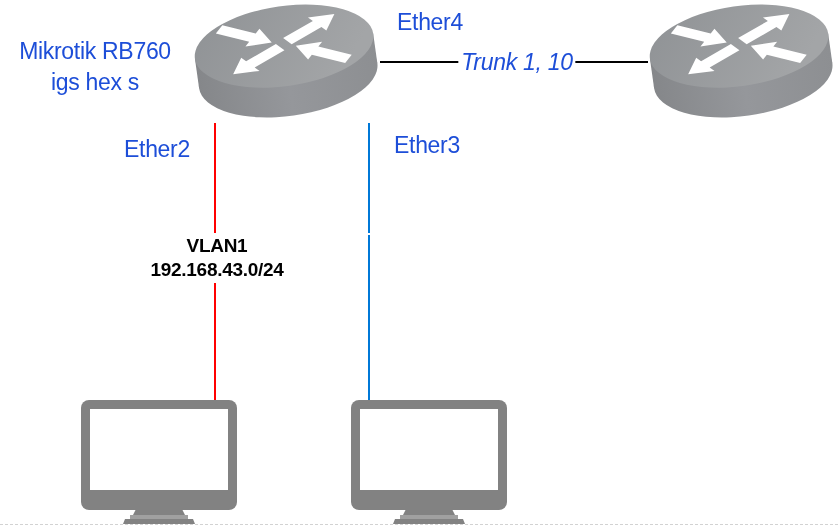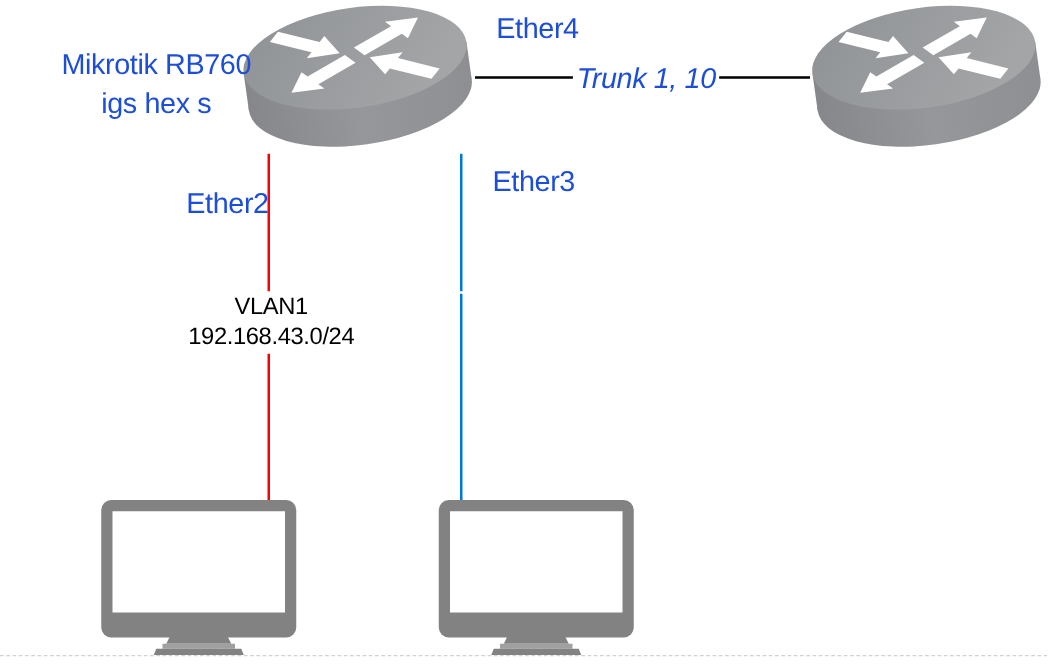--- a/index.html
+++ b/index.html
@@ -15,21 +15,21 @@
   .link{position:absolute;z-index:0;}
   .lbl{
     position:absolute;z-index:2;
     font-size:23px;line-height:28px;
     letter-spacing:-0.3px;
     white-space:nowrap;
     color:#1d4ed8;
   }
   .lbl.center{transform:translateX(-50%);}
   .lbl.onln{background:#ffffff;padding:0 3px;font-style:italic;}
-  .lbl.two{text-align:center;line-height:31px;padding-left:30px;}
+  .lbl.two{text-align:center;line-height:31px;}
   .vlan{
     position:absolute;z-index:2;
     transform:translateX(-50%);
     font-size:19px;line-height:24px;
     letter-spacing:-0.3px;
     text-align:center;white-space:nowrap;
     background:#ffffff;padding:1px 5px;
   }
   .page-edge{
     position:absolute;left:0;top:524;width:838px;height:0;
@@ -89,25 +89,25 @@
 
   <div class="lbl two" style="left:0px;top:36px;width:190px;">
     <div>Mikrotik RB760</div>
     <div>igs hex s</div>
   </div>
 
   <div class="lbl" style="left:397px;top:8px;">Ether4</div>
 
   <div class="lbl center onln" style="left:517px;top:48px;">Trunk 1, 10</div>
 
-  <div class="lbl" style="left:124px;top:148px;margin-left:25px;">Ether2</div>
+  <div class="lbl" style="left:124px;top:135px;">Ether2</div>
 
   <div class="lbl" style="left:394px;top:131px;">Ether3</div>
 
-  <div class="vlan" style="left:217px;top:233px;">
+  <div class="vlan" style="left:217px;top:233px;font-weight:bold;">
     <div>VLAN1</div>
     <div>192.168.43.0/24</div>
   </div>
 
   <div class="vlan" style="left:369px;top:233px;">
   </div>
 
 </div>
 
 </body></html>

